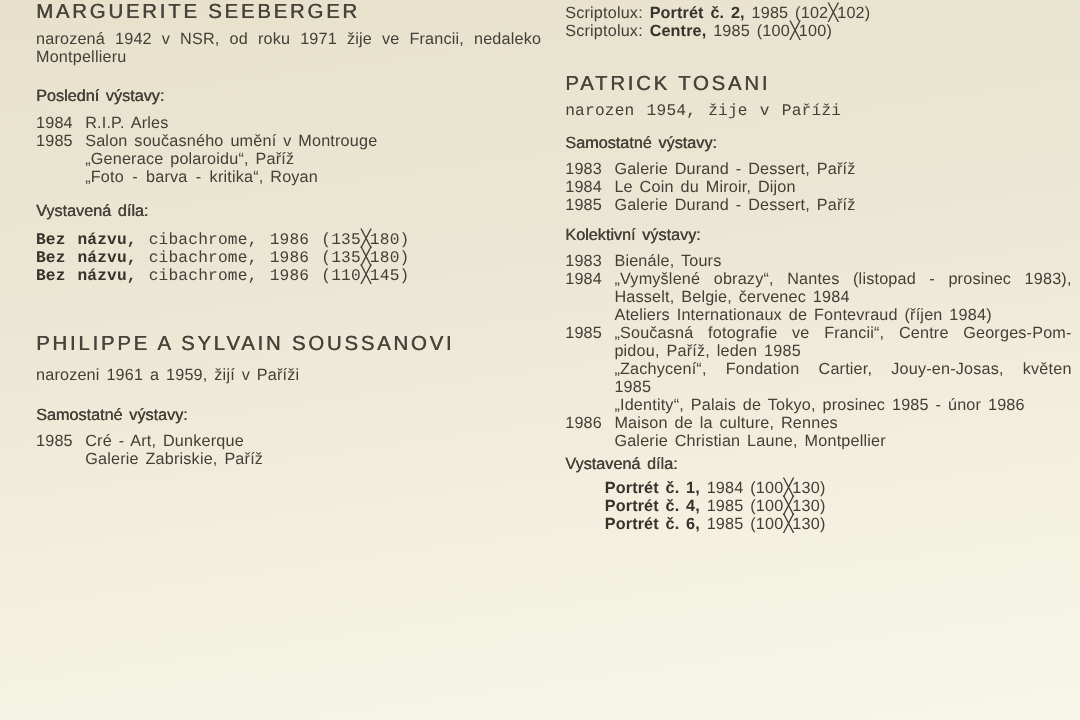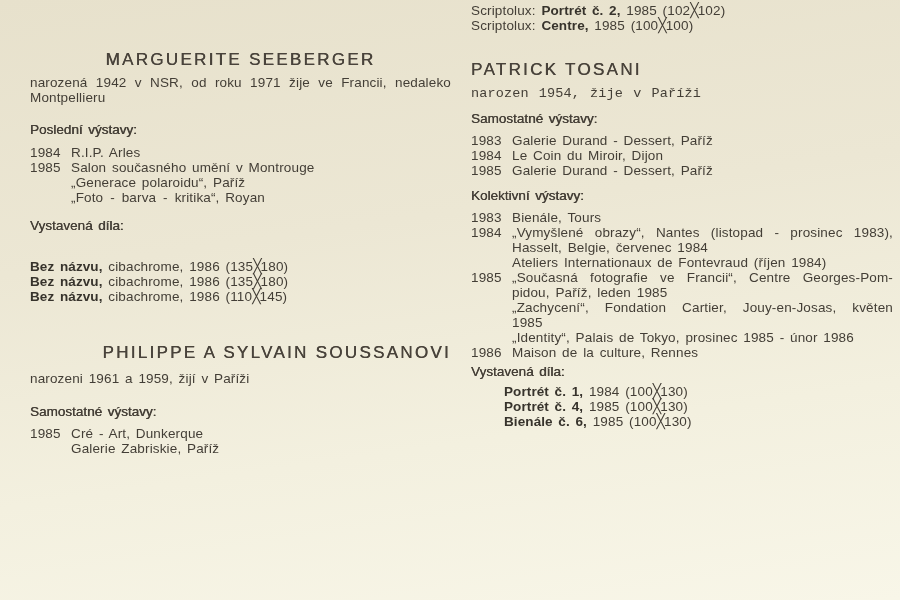--- a/index.html
+++ b/index.html
@@ -34,21 +34,21 @@
   .wline { font-size:13.5px; line-height:15px; word-spacing:1.8px; letter-spacing:0.15px; }
   .b { font-weight:bold; color:#37332c; letter-spacing:0.1px; }
   .x { letter-spacing:-1px; font-size:14px; }
 </style>
 </head>
 <body>
 
 <div class="paper">
   <div id="columns-root">
       <div class="column" style="left: 30px; width: 421px;">
-        <div class="block heading" style="margin-top: 50px; text-align: center;">MARGUERITE SEEBERGER</div>
+        <div class="block heading" style="">MARGUERITE SEEBERGER</div>
         <div class="block" style="margin-top: 5px;">
           <div class="line j">narozená 1942 v NSR, od roku 1971 žije ve Francii, nedaleko</div>
           <div class="line">Montpellieru</div>
         </div>
         <div class="block label" style="margin-top: 17px;">Poslední výstavy:</div>
         <div class="block" style="margin-top: 8px;">
           <div class="yitem">
             <div class="year">1984</div>
             <div class="ytext">
               <div class="line">R.I.P. Arles</div>
@@ -57,26 +57,26 @@
           <div class="yitem">
             <div class="year">1985</div>
             <div class="ytext">
               <div class="line">Salon současného umění v Montrouge</div>
               <div class="line">„Generace polaroidu“, Paříž</div>
               <div class="line">„Foto - barva - kritika“, Royan</div>
             </div>
           </div>
         </div>
         <div class="block label" style="margin-top: 13px;">Vystavená díla:</div>
-        <div class="block" style="margin-top: 26px;">
+        <div class="block" style="margin-top: 10px; font-family: Liberation Mono, monospace;">
           <div class="wline"><span class="b">Bez názvu,</span><span class="rest"> cibachrome, 1986 (135<span class="x">╳</span>180)</span></div>
           <div class="wline"><span class="b">Bez názvu,</span><span class="rest"> cibachrome, 1986 (135<span class="x">╳</span>180)</span></div>
           <div class="wline"><span class="b">Bez názvu,</span><span class="rest"> cibachrome, 1986 (110<span class="x">╳</span>145)</span></div>
         </div>
-        <div class="block heading" style="margin-top: 39px; text-align: right;">PHILIPPE A SYLVAIN SOUSSANOVI</div>
+        <div class="block heading" style="margin-top: 39px;">PHILIPPE A SYLVAIN SOUSSANOVI</div>
         <div class="block" style="margin-top: 8px;">
           <div class="line">narozeni 1961 a 1959, žijí v Paříži</div>
         </div>
         <div class="block label" style="margin-top: 18px;">Samostatné výstavy:</div>
         <div class="block" style="margin-top: 7px;">
           <div class="yitem">
             <div class="year">1985</div>
             <div class="ytext">
               <div class="line">Cré - Art, Dunkerque</div>
               <div class="line">Galerie Zabriskie, Paříž</div>
@@ -137,24 +137,25 @@
               <div class="line">pidou, Paříž, leden 1985</div>
               <div class="line j">„Zachycení“, Fondation Cartier, Jouy-en-Josas, květen</div>
               <div class="line">1985</div>
               <div class="line">„Identity“, Palais de Tokyo, prosinec 1985 - únor 1986</div>
             </div>
           </div>
           <div class="yitem">
             <div class="year">1986</div>
             <div class="ytext">
               <div class="line">Maison de la culture, Rennes</div>
+              <div class="line">Galerie Christian Laune, Montpellier</div>
             </div>
           </div>
         </div>
         <div class="block label" style="margin-top: 4px;">Vystavená díla:</div>
         <div class="block" style="margin-top: 5px; margin-left: 33px;">
           <div class="wline"><span class="b">Portrét č. 1,</span><span class="rest"> 1984 (100<span class="x">╳</span>130)</span></div>
           <div class="wline"><span class="b">Portrét č. 4,</span><span class="rest"> 1985 (100<span class="x">╳</span>130)</span></div>
-          <div class="wline"><span class="b">Bienále č. 6,</span><span class="rest"> 1985 (100<span class="x">╳</span>130)</span></div>
+          <div class="wline"><span class="b">Portrét č. 6,</span><span class="rest"> 1985 (100<span class="x">╳</span>130)</span></div>
         </div>
       </div>
     </div>
 </div>
 
 </body></html>

